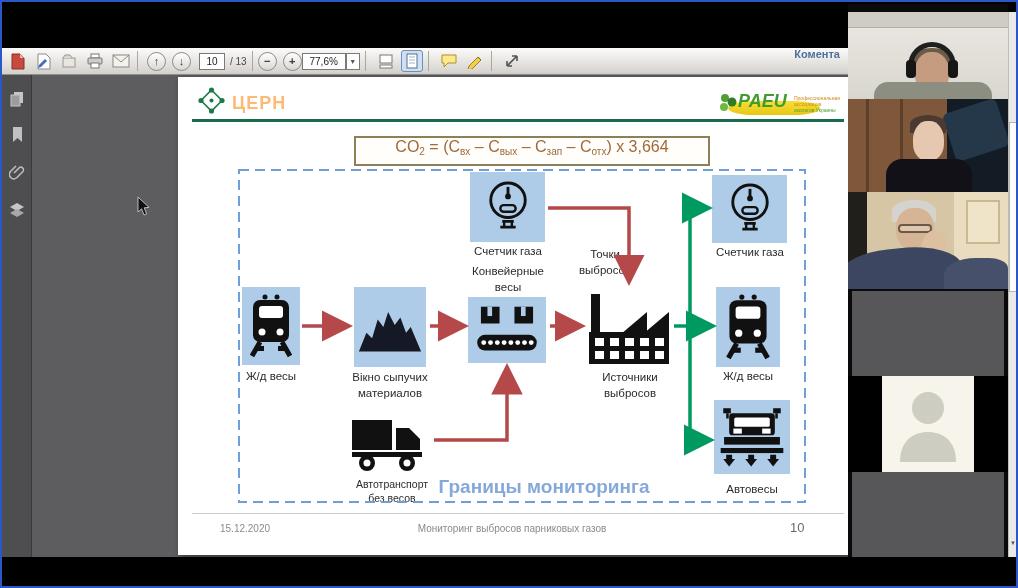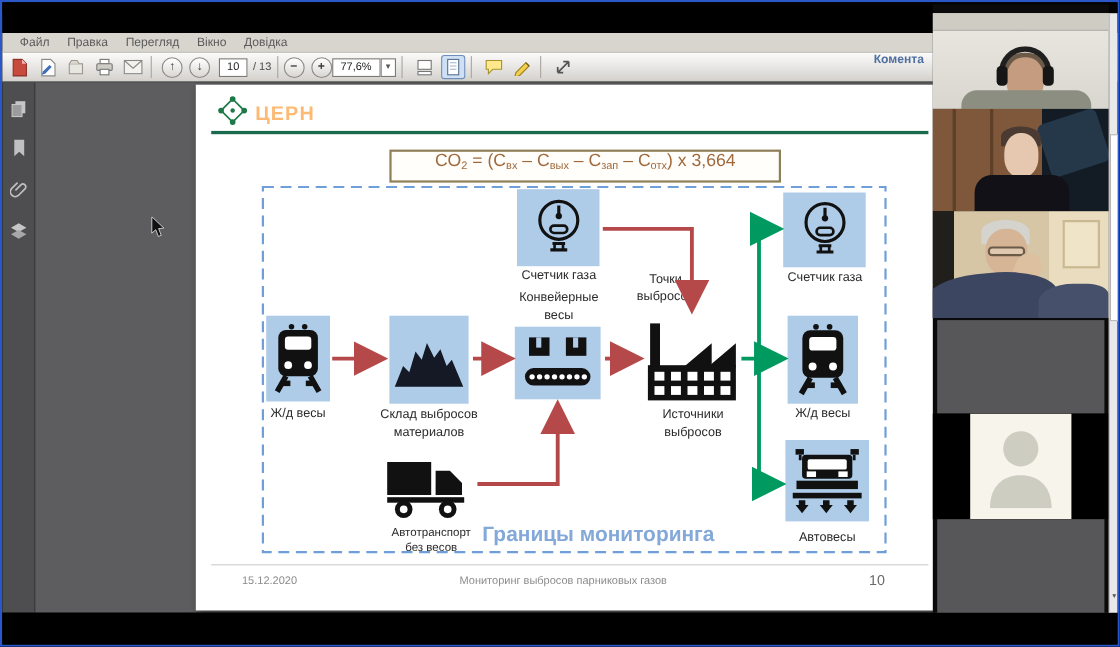--- a/index.html
+++ b/index.html
@@ -39,27 +39,20 @@
   .railthumb{position:absolute;left:0;width:8px;background:#fdfdfd;border:1px solid #b5b5b5}
 </style>
 </head>
 <body>
 
 <div class="screen">
 
   <div class="abs" style="left:0;top:0;width:1014px;height:10px;background:#000"></div>
 
 
-  <div class="abs menubar">
-    <span>Файл</span>
-    <span>Правка</span>
-    <span>Перегляд</span>
-    <span>Вікно</span>
-    <span>Довідка</span>
-  </div>
 
   <div class="abs toolbar">
     <div class="tbtn">
       <svg width="17" height="17" viewBox="0 0 17 17">
           <path d="M3 1 h8 l4 4 v11 H3 Z" fill="#c84a3d" stroke="#8c2f26"></path>
           <path d="M11 1 l4 4 h-4 Z" fill="#f0b9b2"></path>
         </svg>
     </div>
     <div class="tbtn">
       <svg width="17" height="17" viewBox="0 0 17 17">
@@ -162,20 +155,33 @@
   <svg class="abs" style="left:196px;top:85px" width="27" height="27" viewBox="0 0 27 27">
     <path d="M13.5 3 L24 13.5 13.5 24 3 13.5 Z" fill="none" stroke="#1d7a48" stroke-width="1.6"></path>
     <circle cx="13.5" cy="3" r="2.6" fill="#1d7a48"></circle>
       <circle cx="24" cy="13.5" r="2.6" fill="#1d7a48"></circle>
     <circle cx="13.5" cy="24" r="2.6" fill="#1d7a48"></circle>
       <circle cx="3" cy="13.5" r="2.6" fill="#1d7a48"></circle>
     <circle cx="13.5" cy="13.5" r="2" fill="#1d7a48"></circle>
   </svg>
   <div class="abs orgname" style="left:230px;top:91px">ЦЕРН</div>
 
+  <div class="abs" style="left:716px;top:87px;width:126px;height:28px">
+    <div class="abs" style="left:10px;top:12px;width:92px;height:14px;background:linear-gradient(#f7df38,#e8c714);border-radius:50% / 90%"></div>
+    <svg class="abs" style="left:0;top:2px" width="22" height="24" viewBox="0 0 22 24">
+      <circle cx="7" cy="7" r="4" fill="#4f9f33"></circle>
+        <circle cx="14" cy="11" r="4.5" fill="#2e7d26"></circle>
+        <circle cx="6" cy="16" r="4" fill="#6fb93f"></circle>
+    </svg>
+    <div class="abs" style="left:20px;top:2px;font-size:18px;font-weight:bold;color:#3f9c2e;font-style:italic">PAEU</div>
+    <div class="abs" style="left:76px;top:6px;font-size:5px;color:#cf8a1f;line-height:6px">
+      <div>Профессиональная ассоциация</div>
+      <div style="color:#4f9f33">экологов Украины</div>
+    </div>
+  </div>
 
   <div class="abs" style="left:190px;top:117px;width:652px;height:3px;background:#1a6b4d"></div>
 
   <div class="abs formula" style="left:352px;top:134px;width:356px;height:30px">
     <span>CO</span>
       <span class="sub">2</span>
       <span> = (C</span>
       <span class="sub">вх</span>
       <span> – C</span>
       <span class="sub">вых</span>
@@ -234,21 +240,21 @@
     </svg>
   </div>
   <div class="abs nodelabel" style="left:228px;top:366px;width:82px">Ж/д весы</div>
 
   <div class="abs bluebox" style="left:352px;top:285px;width:72px;height:80px">
     <svg width="66" height="54" viewBox="0 0 70 56">
       <polygon points="2,54 10,34 16,40 22,20 28,28 33,12 40,26 46,18 52,34 57,28 68,54" fill="#141925"></polygon>
     </svg>
   </div>
   <div class="abs nodelabel" style="left:330px;top:367px;width:116px">
-    <div>Склад выбросов</div>
+    <div>Вікно сыпучих</div>
     <div>материалов</div>
   </div>
 
   <div class="abs bluebox" style="left:466px;top:295px;width:78px;height:66px">
     <svg width="68" height="54" viewBox="0 0 72 58">
       <rect x="8" y="4" width="20" height="18" fill="#111"></rect>
         <rect x="15" y="4" width="5" height="10" fill="#aecbe8"></rect>
       <rect x="44" y="4" width="20" height="18" fill="#111"></rect>
         <rect x="51" y="4" width="5" height="10" fill="#aecbe8"></rect>
       <rect x="4" y="34" width="64" height="17" rx="8.5" fill="#111"></rect>

